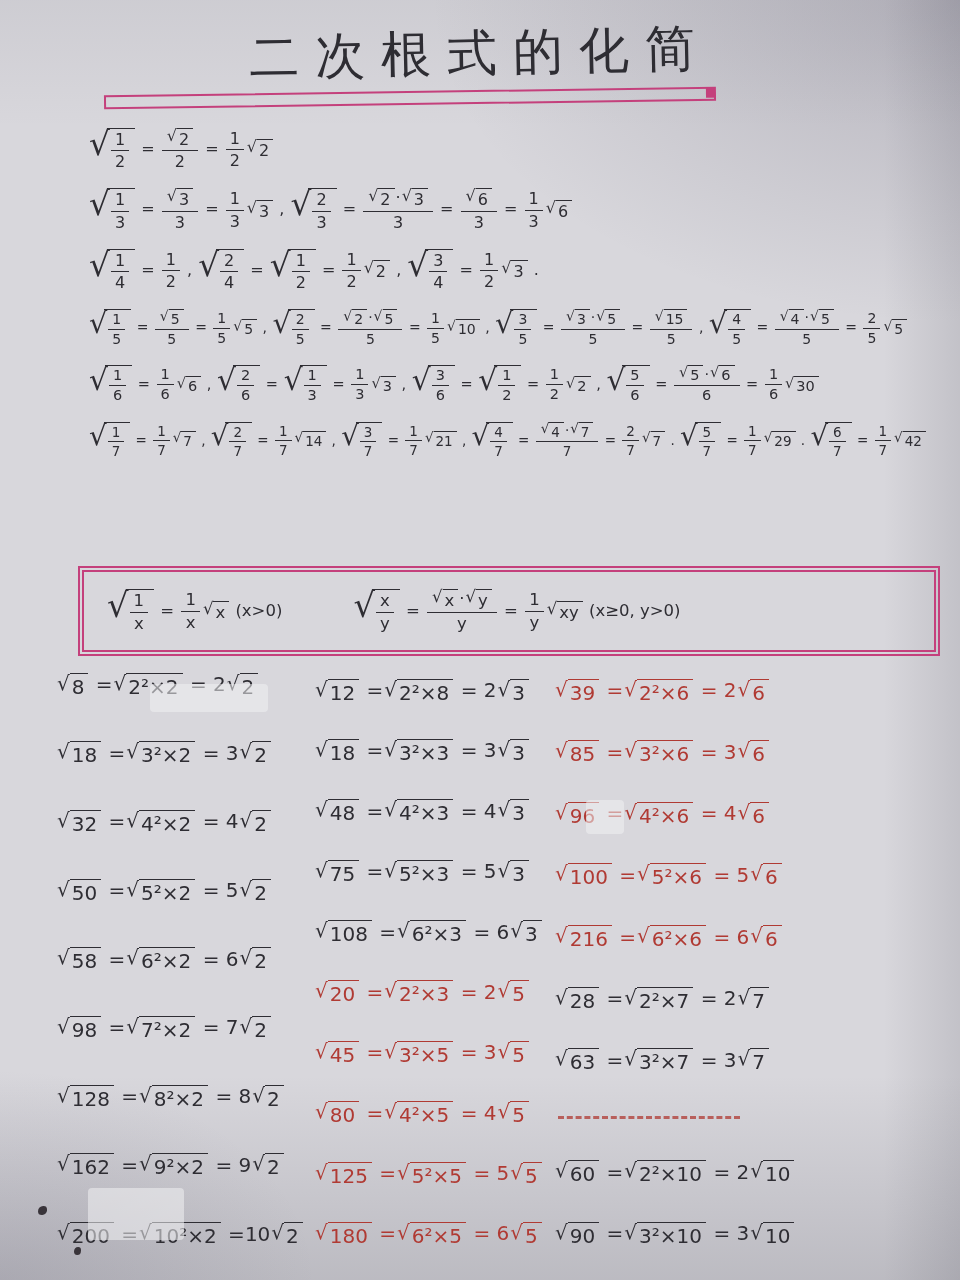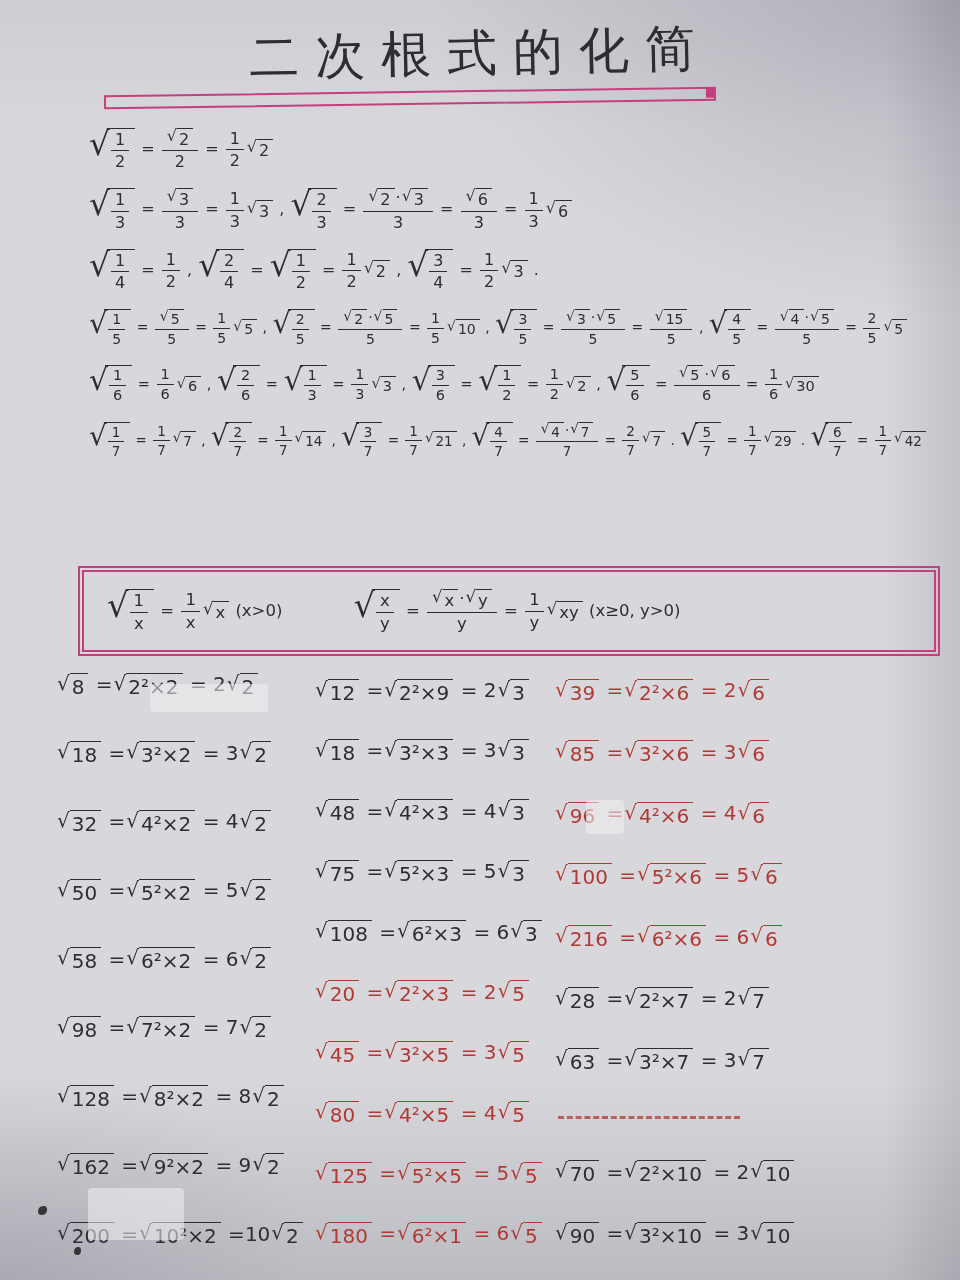--- a/index.html
+++ b/index.html
@@ -543,21 +543,21 @@
           <span class="rad">√</span>
           <span class="vinc">2</span>
         </span></div>
     </div>
   <div class="col" id="col1">
       <div class="example-row ink-black"><span class="sq">
           <span class="rad">√</span>
           <span class="vinc">12</span>
         </span> =<span class="sq">
           <span class="rad">√</span>
-          <span class="vinc">2²×9</span>
+          <span class="vinc">2²×8</span>
         </span> = 2<span class="sq">
           <span class="rad">√</span>
           <span class="vinc">3</span>
         </span></div>
       <div class="example-row ink-black"><span class="sq">
           <span class="rad">√</span>
           <span class="vinc">18</span>
         </span> =<span class="sq">
           <span class="rad">√</span>
           <span class="vinc">3²×3</span>
@@ -633,21 +633,21 @@
           <span class="vinc">5²×5</span>
         </span> = 5<span class="sq">
           <span class="rad">√</span>
           <span class="vinc">5</span>
         </span></div>
       <div class="example-row ink-red"><span class="sq">
           <span class="rad">√</span>
           <span class="vinc">180</span>
         </span> =<span class="sq">
           <span class="rad">√</span>
-          <span class="vinc">6²×1</span>
+          <span class="vinc">6²×5</span>
         </span> = 6<span class="sq">
           <span class="rad">√</span>
           <span class="vinc">5</span>
         </span></div>
     </div>
   <div class="col" id="col2">
       <div class="example-row ink-red"><span class="sq">
           <span class="rad">√</span>
           <span class="vinc">39</span>
         </span> =<span class="sq">
@@ -713,21 +713,21 @@
         </span> =<span class="sq">
           <span class="rad">√</span>
           <span class="vinc">3²×7</span>
         </span> = 3<span class="sq">
           <span class="rad">√</span>
           <span class="vinc">7</span>
         </span></div>
       <div class="dashed-divider"></div>
       <div class="example-row ink-black"><span class="sq">
           <span class="rad">√</span>
-          <span class="vinc">70</span>
+          <span class="vinc">60</span>
         </span> =<span class="sq">
           <span class="rad">√</span>
           <span class="vinc">2²×10</span>
         </span> = 2<span class="sq">
           <span class="rad">√</span>
           <span class="vinc">10</span>
         </span></div>
       <div class="example-row ink-black"><span class="sq">
           <span class="rad">√</span>
           <span class="vinc">90</span>

